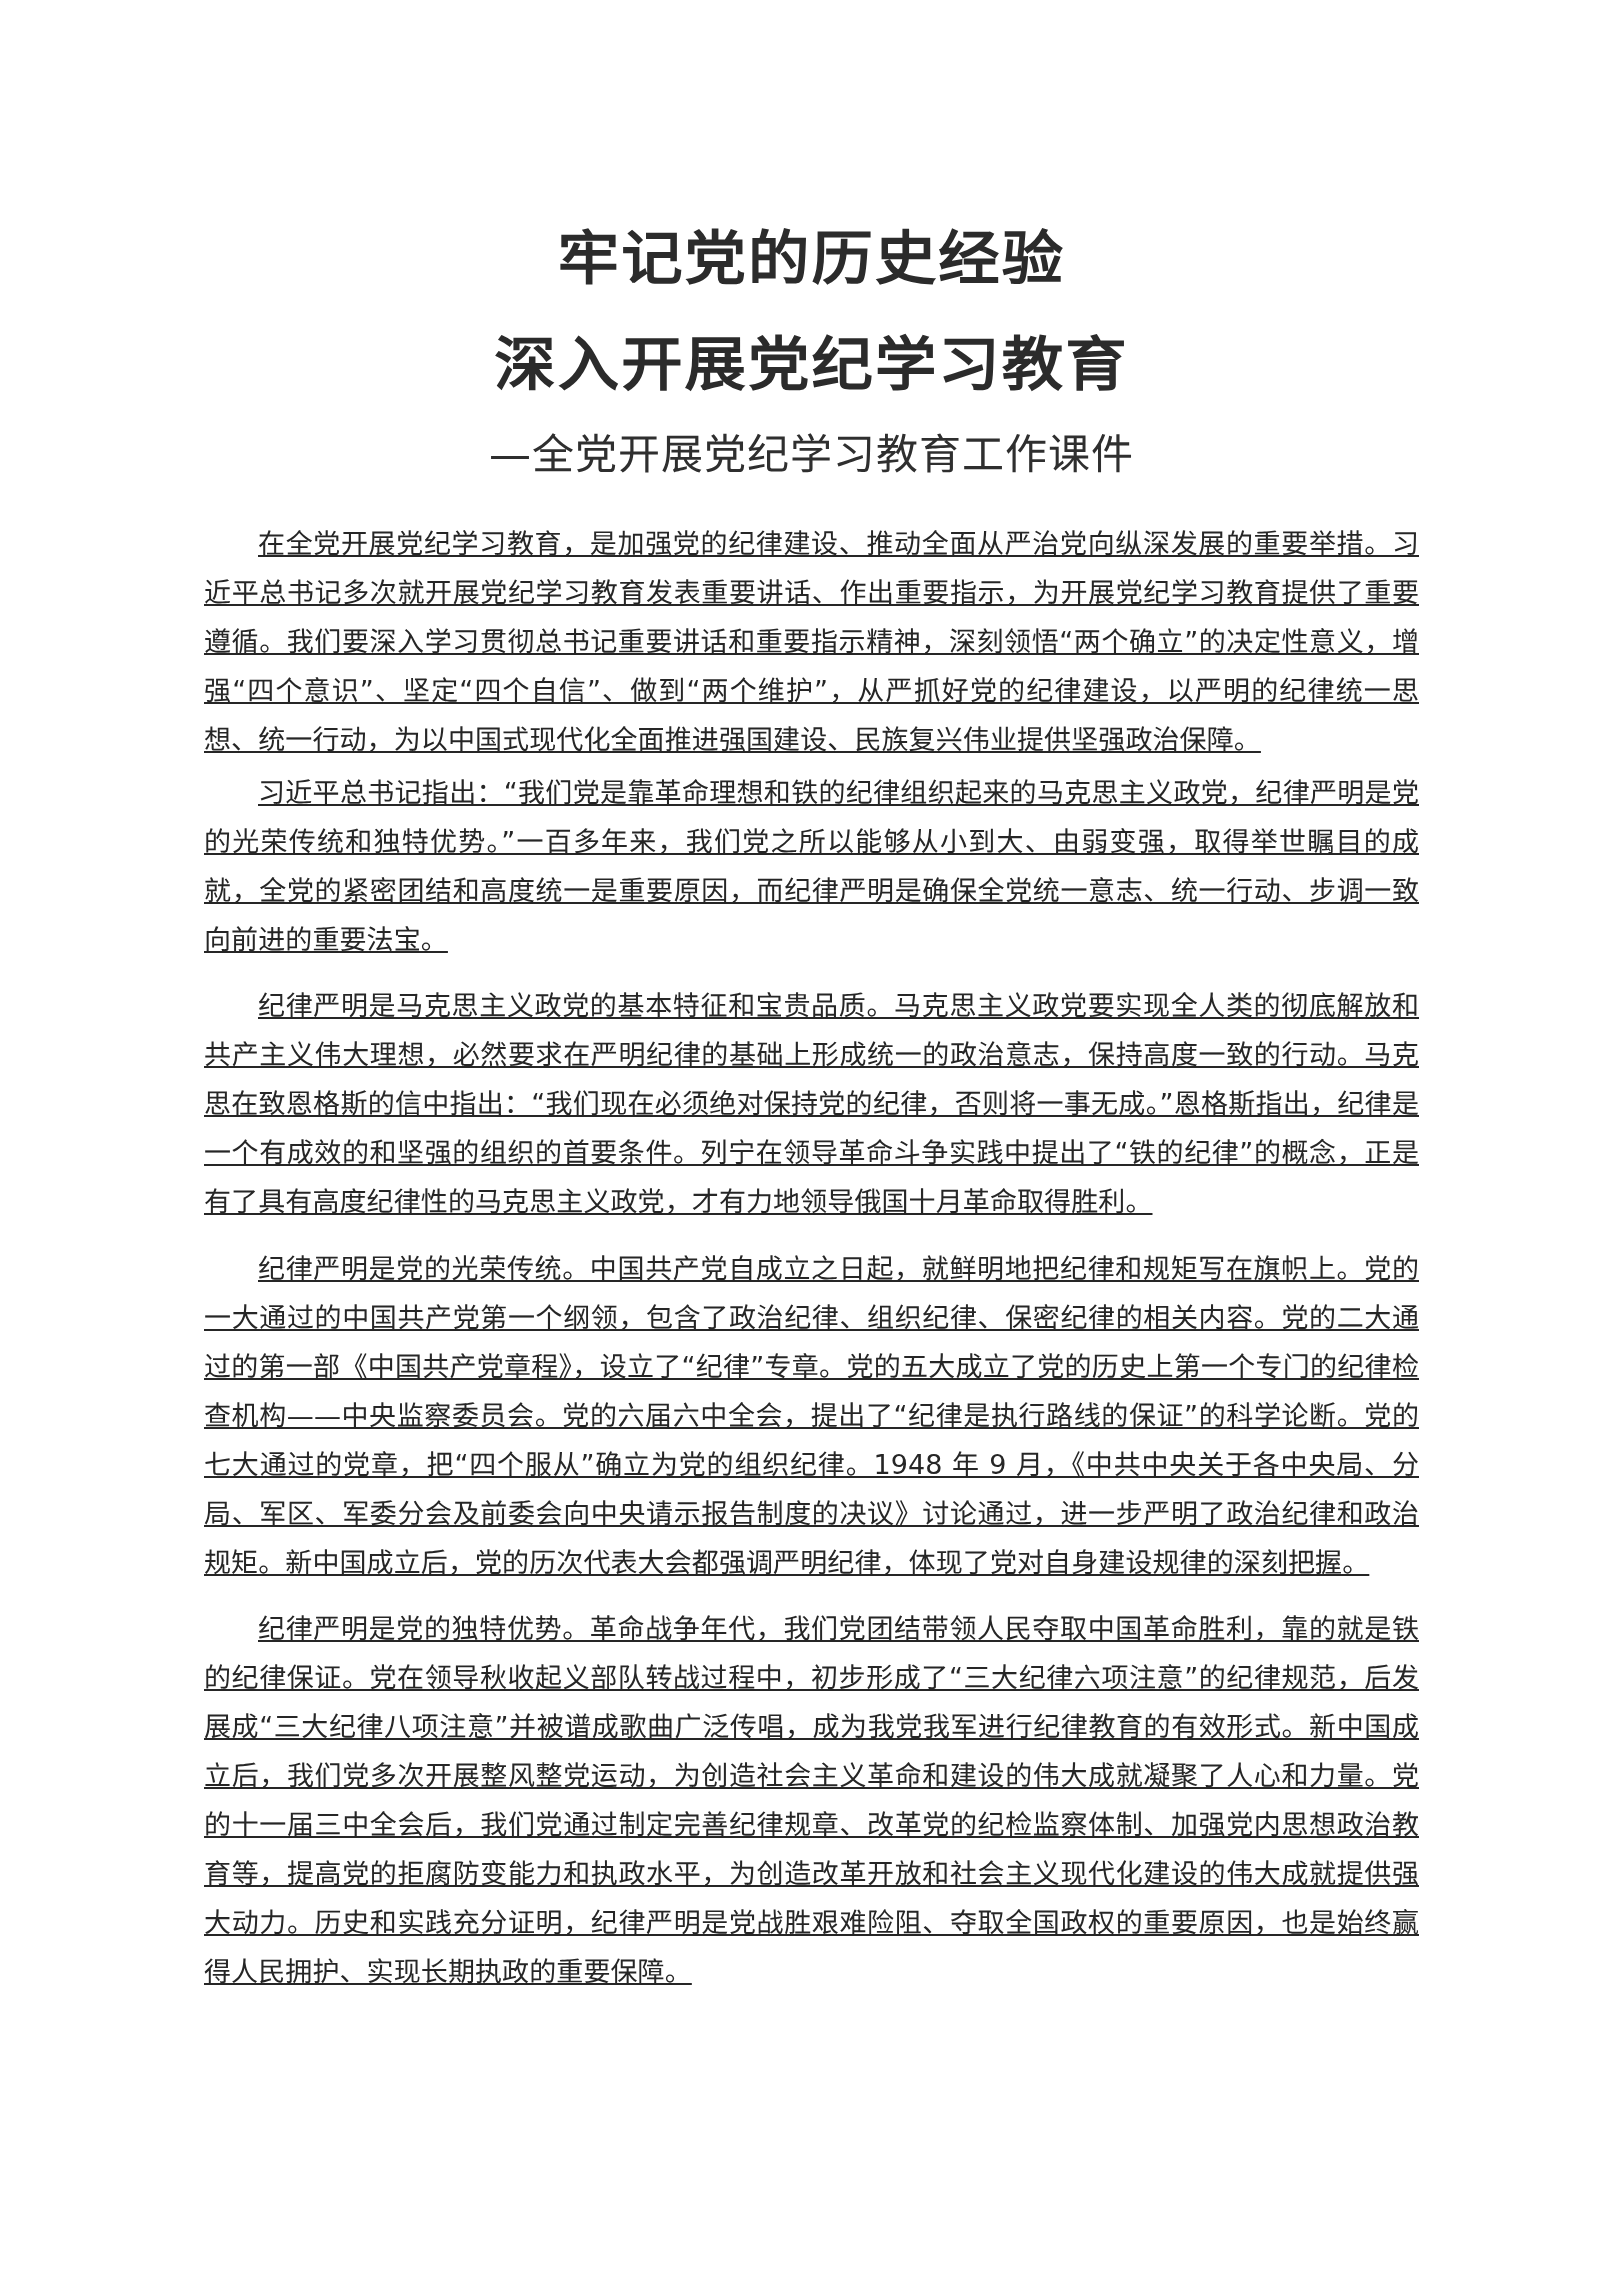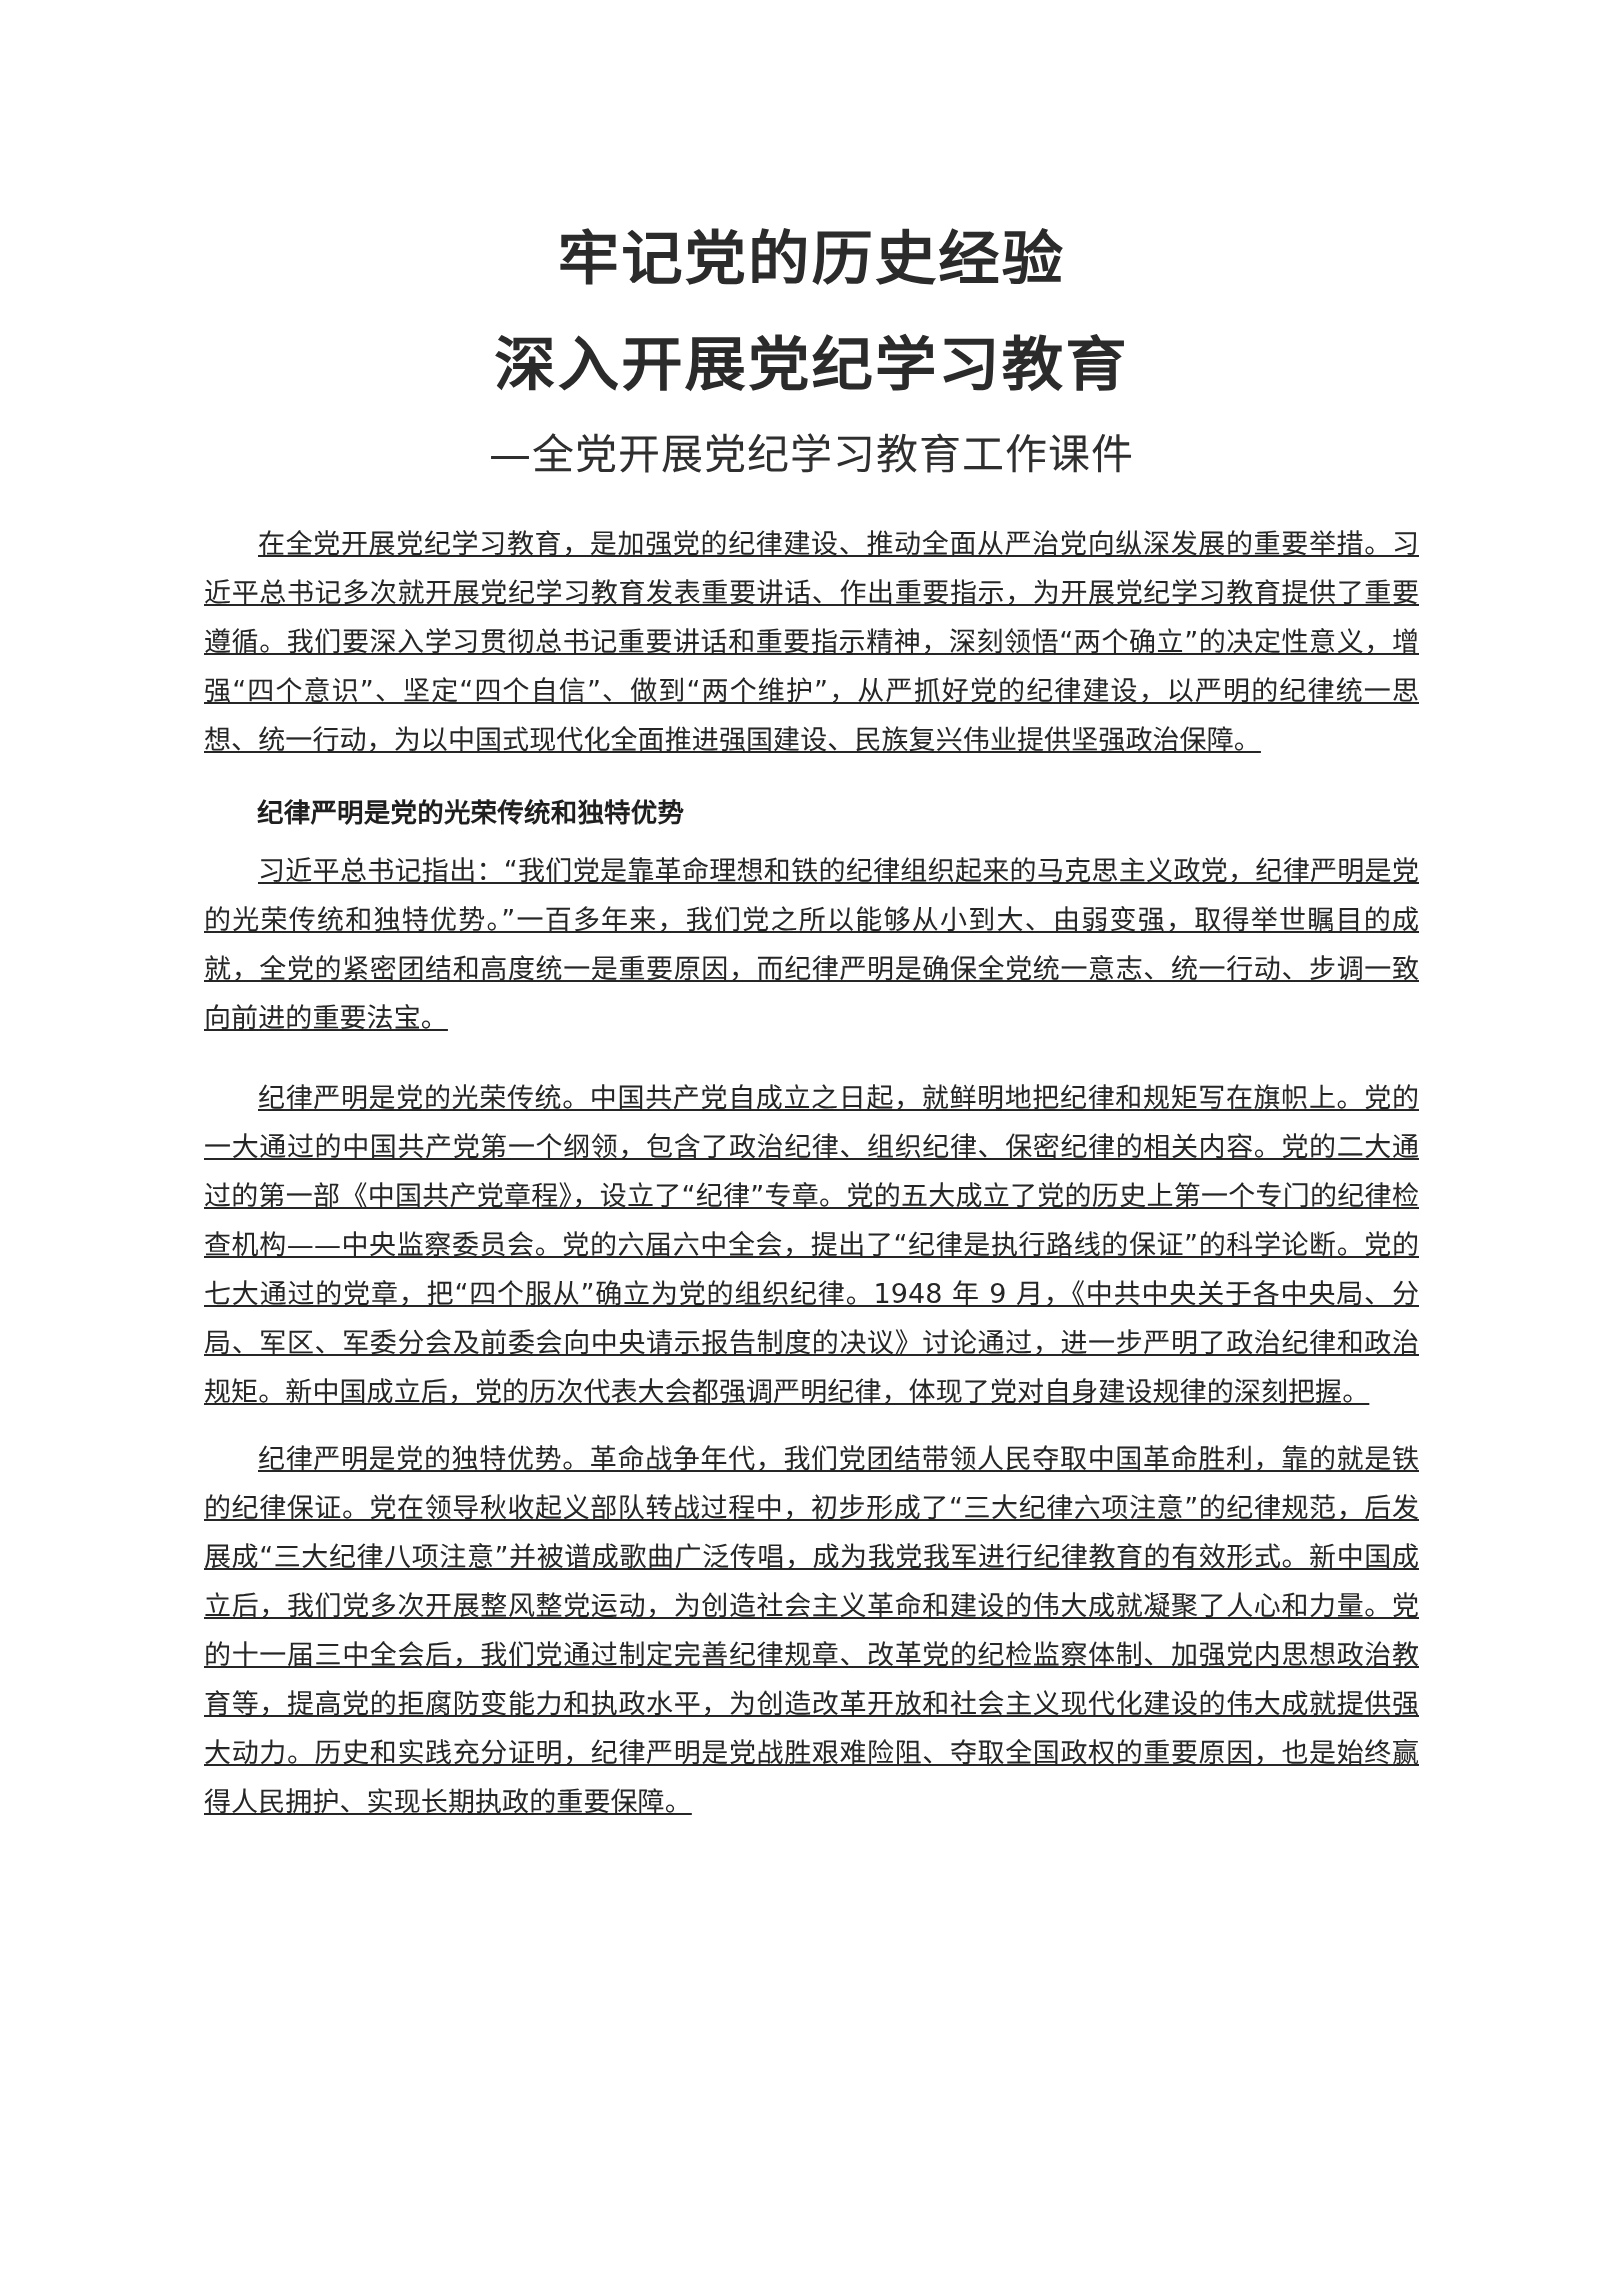--- a/index.html
+++ b/index.html
@@ -99,26 +99,26 @@
     <div class="title-block">
       <div class="title-line-1">牢记党的历史经验</div>
       <div class="title-line-2">深入开展党纪学习教育</div>
       <div class="subtitle-line">—全党开展党纪学习教育工作课件</div>
     </div>
 
     <div class="body-block">
 
       <p class="para">在全党开展党纪学习教育，是加强党的纪律建设、推动全面从严治党向纵深发展的重要举措。习近平总书记多次就开展党纪学习教育发表重要讲话、作出重要指示，为开展党纪学习教育提供了重要遵循。我们要深入学习贯彻总书记重要讲话和重要指示精神，深刻领悟“两个确立”的决定性意义，增强“四个意识”、坚定“四个自信”、做到“两个维护”，从严抓好党的纪律建设，以严明的纪律统一思想、统一行动，为以中国式现代化全面推进强国建设、民族复兴伟业提供坚强政治保障。</p>
 
-      <h2 class="section-heading">纪律严明是党的光荣传统和独特优势</h2>
 
       <p class="para">习近平总书记指出：“我们党是靠革命理想和铁的纪律组织起来的马克思主义政党，纪律严明是党的光荣传统和独特优势。”一百多年来，我们党之所以能够从小到大、由弱变强，取得举世瞩目的成就，全党的紧密团结和高度统一是重要原因，而纪律严明是确保全党统一意志、统一行动、步调一致向前进的重要法宝。</p>
 
       <div class="spacer-sm"></div>
 
+      <p class="para">纪律严明是马克思主义政党的基本特征和宝贵品质。马克思主义政党要实现全人类的彻底解放和共产主义伟大理想，必然要求在严明纪律的基础上形成统一的政治意志，保持高度一致的行动。马克思在致恩格斯的信中指出：“我们现在必须绝对保持党的纪律，否则将一事无成。”恩格斯指出，纪律是一个有成效的和坚强的组织的首要条件。列宁在领导革命斗争实践中提出了“铁的纪律”的概念，正是有了具有高度纪律性的马克思主义政党，才有力地领导俄国十月革命取得胜利。</p>
 
       <div class="spacer-sm"></div>
 
       <p class="para">纪律严明是党的光荣传统。中国共产党自成立之日起，就鲜明地把纪律和规矩写在旗帜上。党的一大通过的中国共产党第一个纲领，包含了政治纪律、组织纪律、保密纪律的相关内容。党的二大通过的第一部《中国共产党章程》，设立了“纪律”专章。党的五大成立了党的历史上第一个专门的纪律检查机构——中央监察委员会。党的六届六中全会，提出了“纪律是执行路线的保证”的科学论断。党的七大通过的党章，把“四个服从”确立为党的组织纪律。1948 年 9 月，《中共中央关于各中央局、分局、军区、军委分会及前委会向中央请示报告制度的决议》讨论通过，进一步严明了政治纪律和政治规矩。新中国成立后，党的历次代表大会都强调严明纪律，体现了党对自身建设规律的深刻把握。</p>
 
       <div class="spacer-sm"></div>
 
       <p class="para">纪律严明是党的独特优势。革命战争年代，我们党团结带领人民夺取中国革命胜利，靠的就是铁的纪律保证。党在领导秋收起义部队转战过程中，初步形成了“三大纪律六项注意”的纪律规范，后发展成“三大纪律八项注意”并被谱成歌曲广泛传唱，成为我党我军进行纪律教育的有效形式。新中国成立后，我们党多次开展整风整党运动，为创造社会主义革命和建设的伟大成就凝聚了人心和力量。党的十一届三中全会后，我们党通过制定完善纪律规章、改革党的纪检监察体制、加强党内思想政治教育等，提高党的拒腐防变能力和执政水平，为创造改革开放和社会主义现代化建设的伟大成就提供强大动力。历史和实践充分证明，纪律严明是党战胜艰难险阻、夺取全国政权的重要原因，也是始终赢得人民拥护、实现长期执政的重要保障。</p>
 
     </div>

